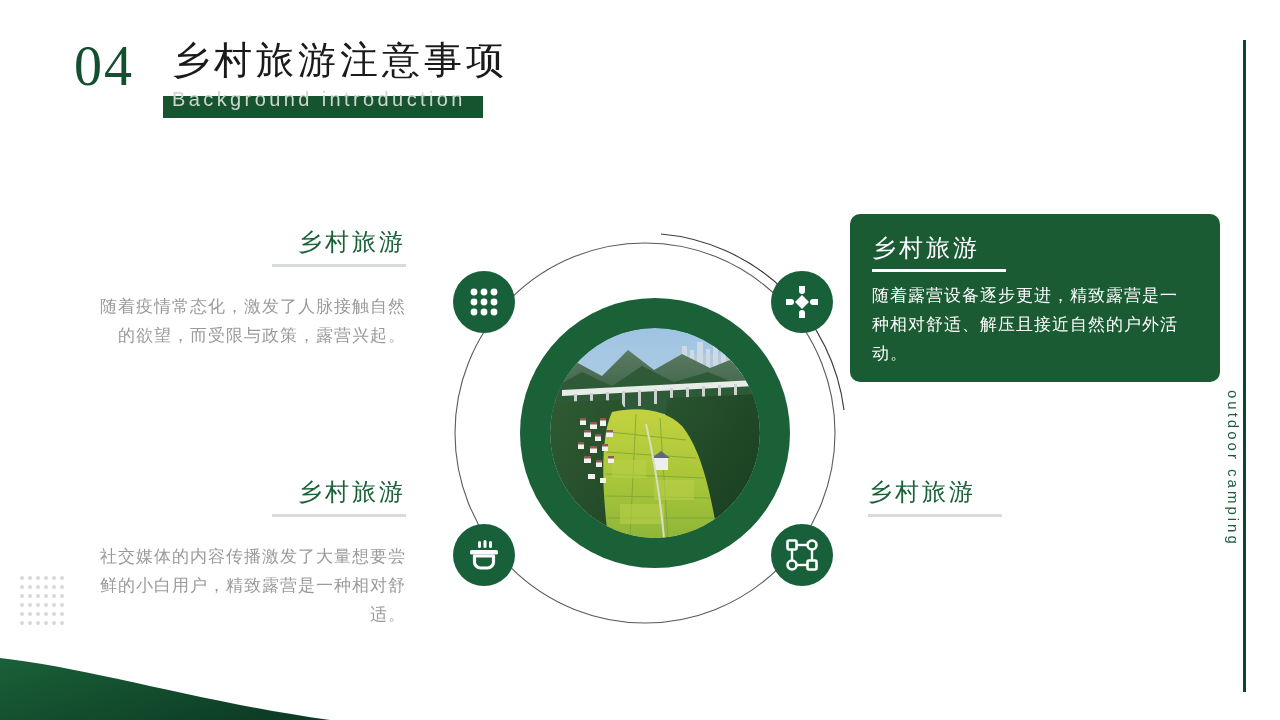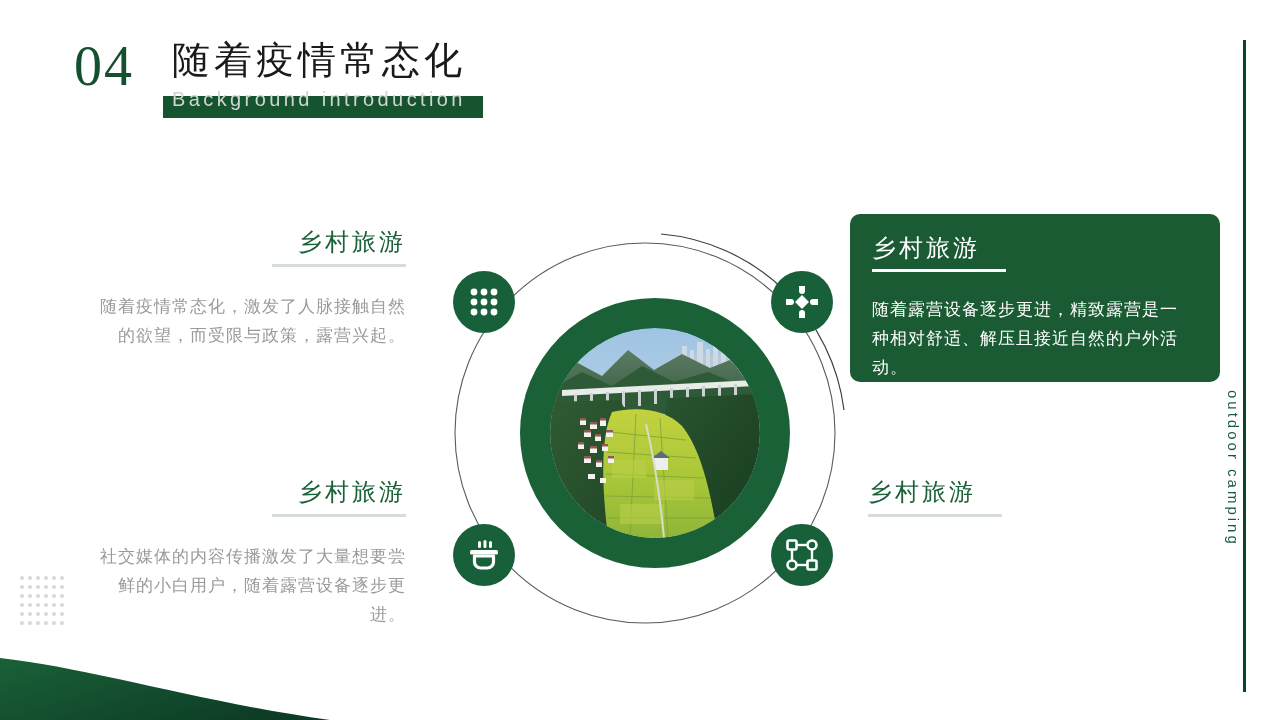--- a/index.html
+++ b/index.html
@@ -69,22 +69,22 @@
   .tb4{left:868px;top:478px;}
 
   
   .card{position:absolute;left:850px;top:214px;width:370px;height:168px;
         background:#1b5b34;border-radius:10px;padding:0;}
   .card-inner{position:absolute;left:22px;top:20px;width:322px;}
   .card-head{font-size:24px;color:#ffffff;letter-spacing:3px;line-height:1.2;
              display:inline-block;padding-bottom:5px;
              font-family:"Liberation Serif","DejaVu Serif",serif;}
   .card-rule{width:134px;height:3px;background:#ffffff;margin-top:1px;}
-  .card-body{font-size:17px;color:#ffffff;line-height:1.72;letter-spacing:1px;margin-top:24px;
-             font-family:Liberation Mono, monospace;}
+  .card-body{font-size:17px;color:#ffffff;line-height:1.72;letter-spacing:1px;margin-top:9px;
+             font-family:Liberation Sans, sans-serif;}
 </style>
 </head>
 <body>
 
 <div id="slide">
 
   <svg class="corner-curve" viewBox="0 0 330 90" preserveAspectRatio="none">
     <defs>
       <linearGradient id="gcurve" x1="0" y1="0" x2="1" y2="0.6">
         <stop offset="0%" stop-color="#1a6138"></stop>
@@ -129,21 +129,21 @@
       <i></i>
       <i></i>
       <i></i>
       <i></i>
       <i></i>
   </div>
 
   <div class="hdr">
     <div class="hdr-num">04</div>
     <div class="hdr-bar"></div>
-    <div class="hdr-title">随着疫情常态化</div>
+    <div class="hdr-title">乡村旅游注意事项</div>
     <div class="hdr-sub">Background introduction</div>
   </div>
 
   <div class="rail-line"></div>
   <div class="rail-text">outdoor camping</div>
 
   <div class="center-wrap">
     <svg width="450" height="470">
 
       <circle cx="225" cy="235" r="190" fill="none" stroke="#5b5b5b" stroke-width="1.1"></circle>
@@ -331,21 +331,21 @@
 
   <div class="tb tb-left tb1">
     <div class="tb-head">乡村旅游</div>
     <div class="tb-rule"></div>
     <div class="tb-body">随着疫情常态化，激发了人脉接触自然的欲望，而受限与政策，露营兴起。</div>
   </div>
 
   <div class="tb tb-left tb2">
     <div class="tb-head">乡村旅游</div>
     <div class="tb-rule"></div>
-    <div class="tb-body">社交媒体的内容传播激发了大量想要尝鲜的小白用户，随着露营设备逐步更进。</div>
+    <div class="tb-body">社交媒体的内容传播激发了大量想要尝鲜的小白用户，精致露营是一种相对舒适。</div>
   </div>
 
   <div class="card">
     <div class="card-inner">
       <div class="card-head">乡村旅游</div>
       <div class="card-rule"></div>
       <div class="card-body">随着露营设备逐步更进，精致露营是一种相对舒适、解压且接近自然的户外活动。</div>
     </div>
   </div>
 

